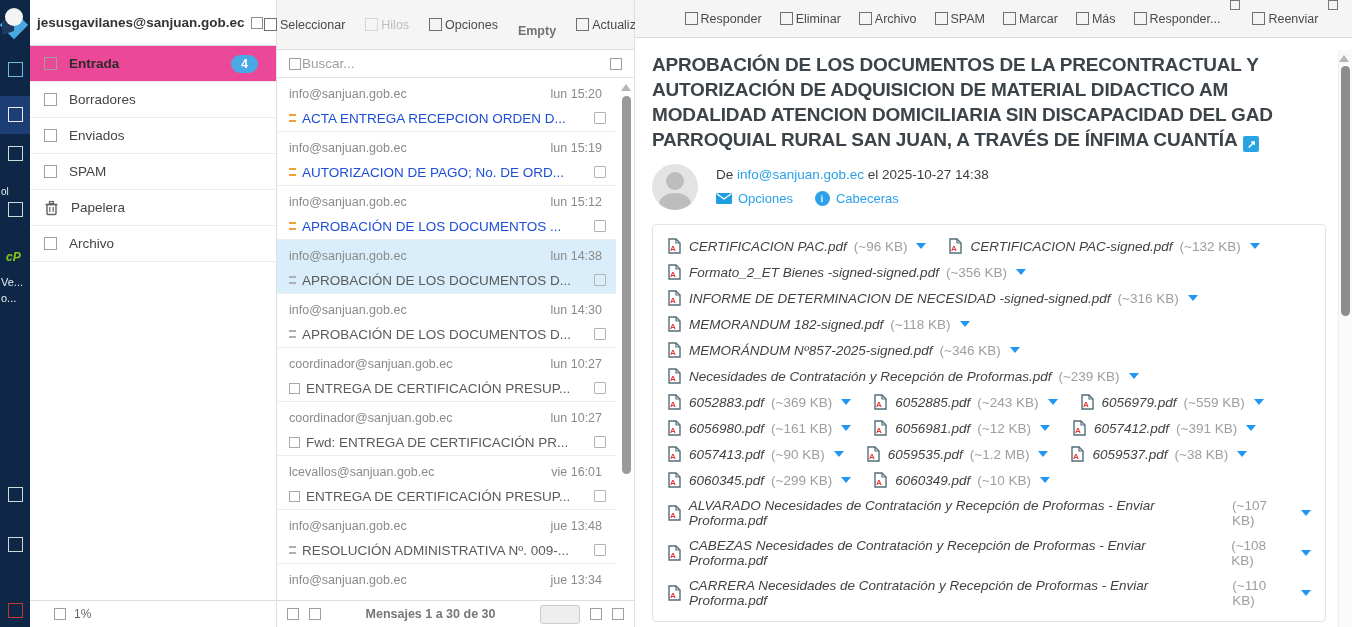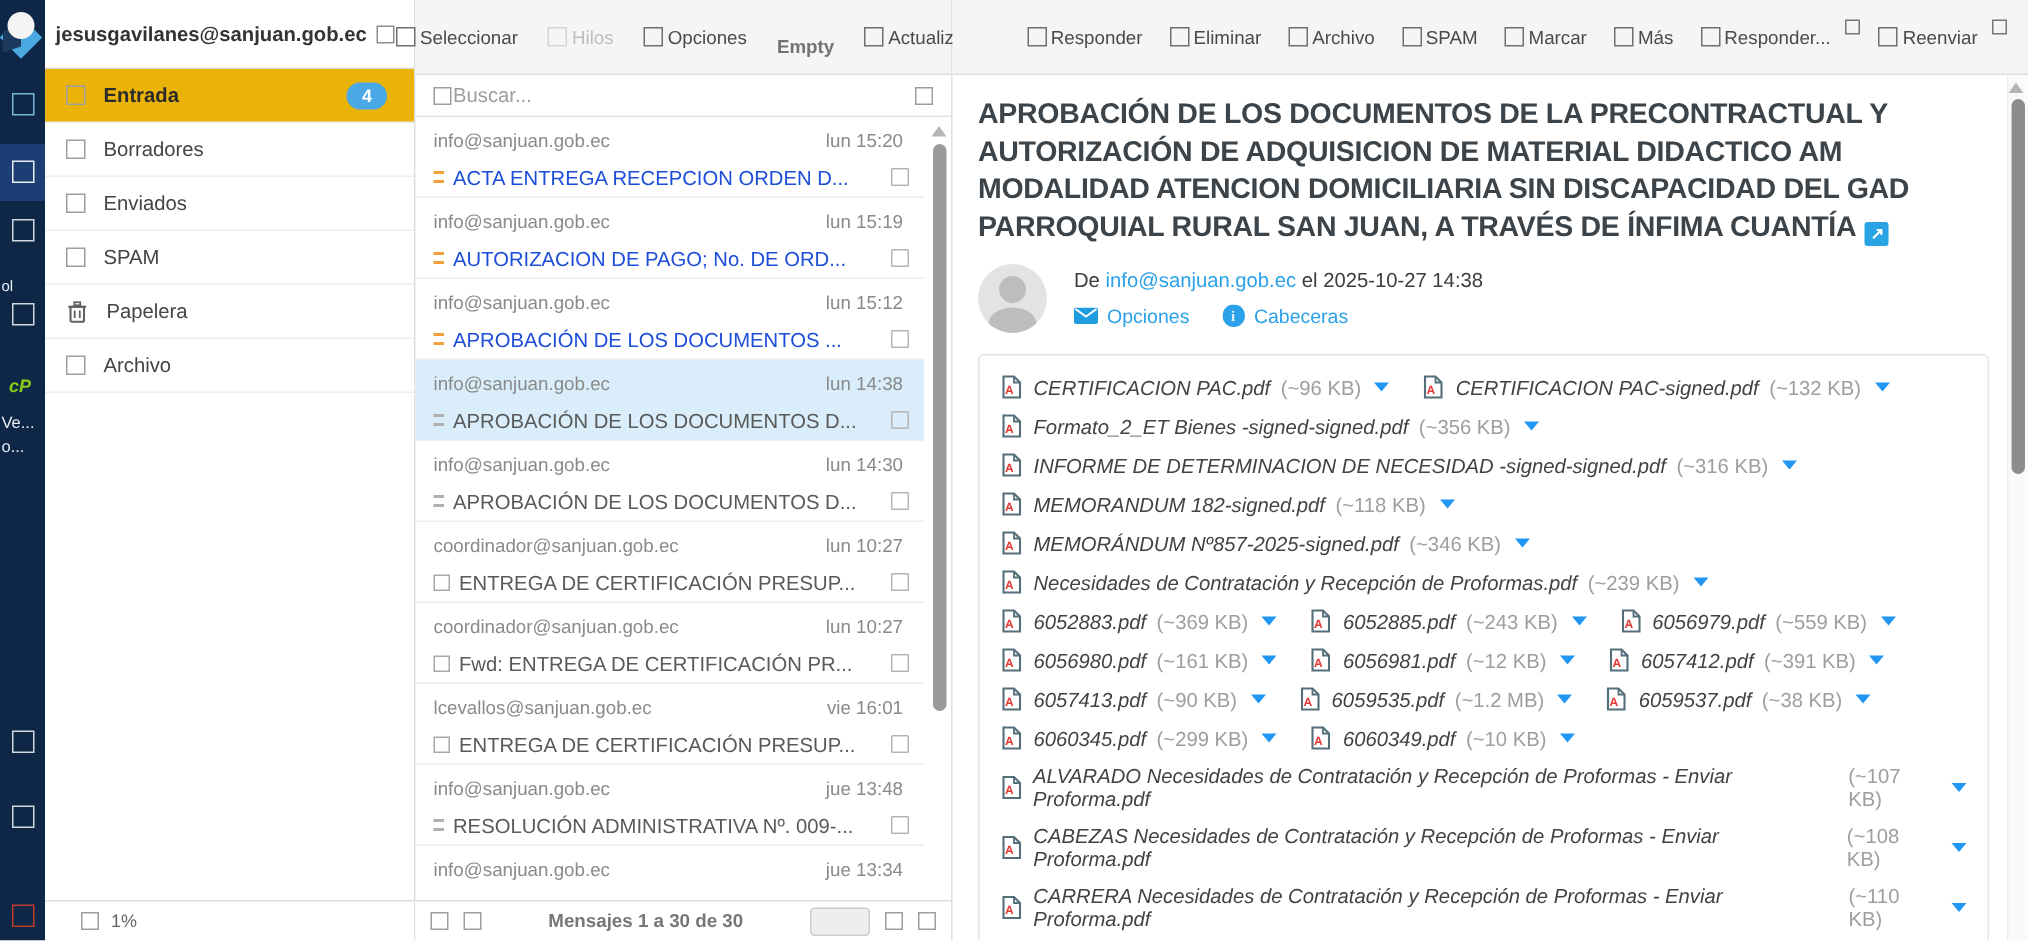--- a/index.html
+++ b/index.html
@@ -27,21 +27,21 @@
 
   
   .folders { width:247px; flex:0 0 247px; background:#fff; border-right:1px solid #e0e0e0;
     display:flex; flex-direction:column; }
   .acct { height:46px; border-bottom:1px solid #ddd; display:flex; align-items:center;
     padding-left:7px; font-weight:bold; font-size:13.5px; color:#333; gap:6px; }
   .tofu { display:inline-block; width:12px; height:12px; border:1.5px solid #8d8d8d; flex:0 0 auto; }
   .folder { height:36px; display:flex; align-items:center; padding:0 18px 0 14px;
     border-bottom:1px solid #ededed; font-size:13.5px; color:#444; gap:12px; cursor:pointer; }
   .folder .fico { width:13px; height:13px; border:1.5px solid #9e9e9e; flex:0 0 auto; }
-  .folder.sel { background:#eab308; font-weight:bold; color:#2b2b2b; }
+  .folder.sel { background:#ec4899; font-weight:bold; color:#2b2b2b; }
   .badge { margin-left:auto; background:#49a8e5; color:#fff; font-size:12px; font-weight:bold;
     border-radius:10px; padding:2px 10px; }
   .fspacer { flex:1; }
   .ffoot { height:27px; border-top:1px solid #ddd; display:flex; align-items:center;
     gap:8px; padding-left:24px; font-size:12px; color:#666; }
 
   
   .listpane { width:358px; flex:0 0 358px; border-right:1px solid #e0e0e0;
     display:flex; flex-direction:column; position:relative; }
   .toolbar { height:50px; background:#f5f5f5; border-bottom:1px solid #ddd;
@@ -75,22 +75,22 @@
   .lsarrow { position:absolute; right:3px; top:6px; width:0; height:0;
     border-left:5px solid transparent; border-right:5px solid transparent;
     border-bottom:7px solid #b5b5b5; }
   .lfoot { height:27px; border-top:1px solid #ddd; background:#fff; display:flex;
     align-items:center; padding:0 10px; gap:10px; font-size:12.5px; }
   .lfoot .count { flex:0 0 auto; margin:0 auto; font-weight:bold; color:#777; }
   .pagebox { width:40px; height:19px; background:#eee; border:1px solid #ccc; border-radius:3px; }
 
   
   .readpane { flex:1; display:flex; flex-direction:column; position:relative; }
-  .rtoolbar { height:50px; background:#f5f5f5; border-bottom:1px solid #ddd;
-    display:flex; align-items:center; justify-content:center; gap:2px; padding-left:30px; }
+  .rtoolbar { height:38px; background:#f5f5f5; border-bottom:1px solid #ddd;
+    display:flex; justify-content:center; gap:2px; padding-left:30px; }
   .caret-tofu { width:10px; height:10px; border:1.5px solid #777; margin:0 2px 14px 0; }
   .rbody { flex:1; overflow:hidden; padding:14px 30px 0 17px; position:relative; }
   .subject { font-size:19px; font-weight:bold; color:#3d4449; line-height:25px;
     letter-spacing:-0.2px; max-width:675px; }
   .extlink { display:inline-block; width:16px; height:16px; background:#29a3e3; color:#fff;
     border-radius:2px; font-size:11px; line-height:16px; text-align:center; font-weight:bold;
     vertical-align:-2px; margin-left:6px; cursor:pointer; }
   .fromblock { display:flex; margin-top:12px; gap:18px; }
   .avatar { width:46px; height:46px; border-radius:50%; background:#e3e3e3; position:relative;
     overflow:hidden; flex:0 0 auto; }

